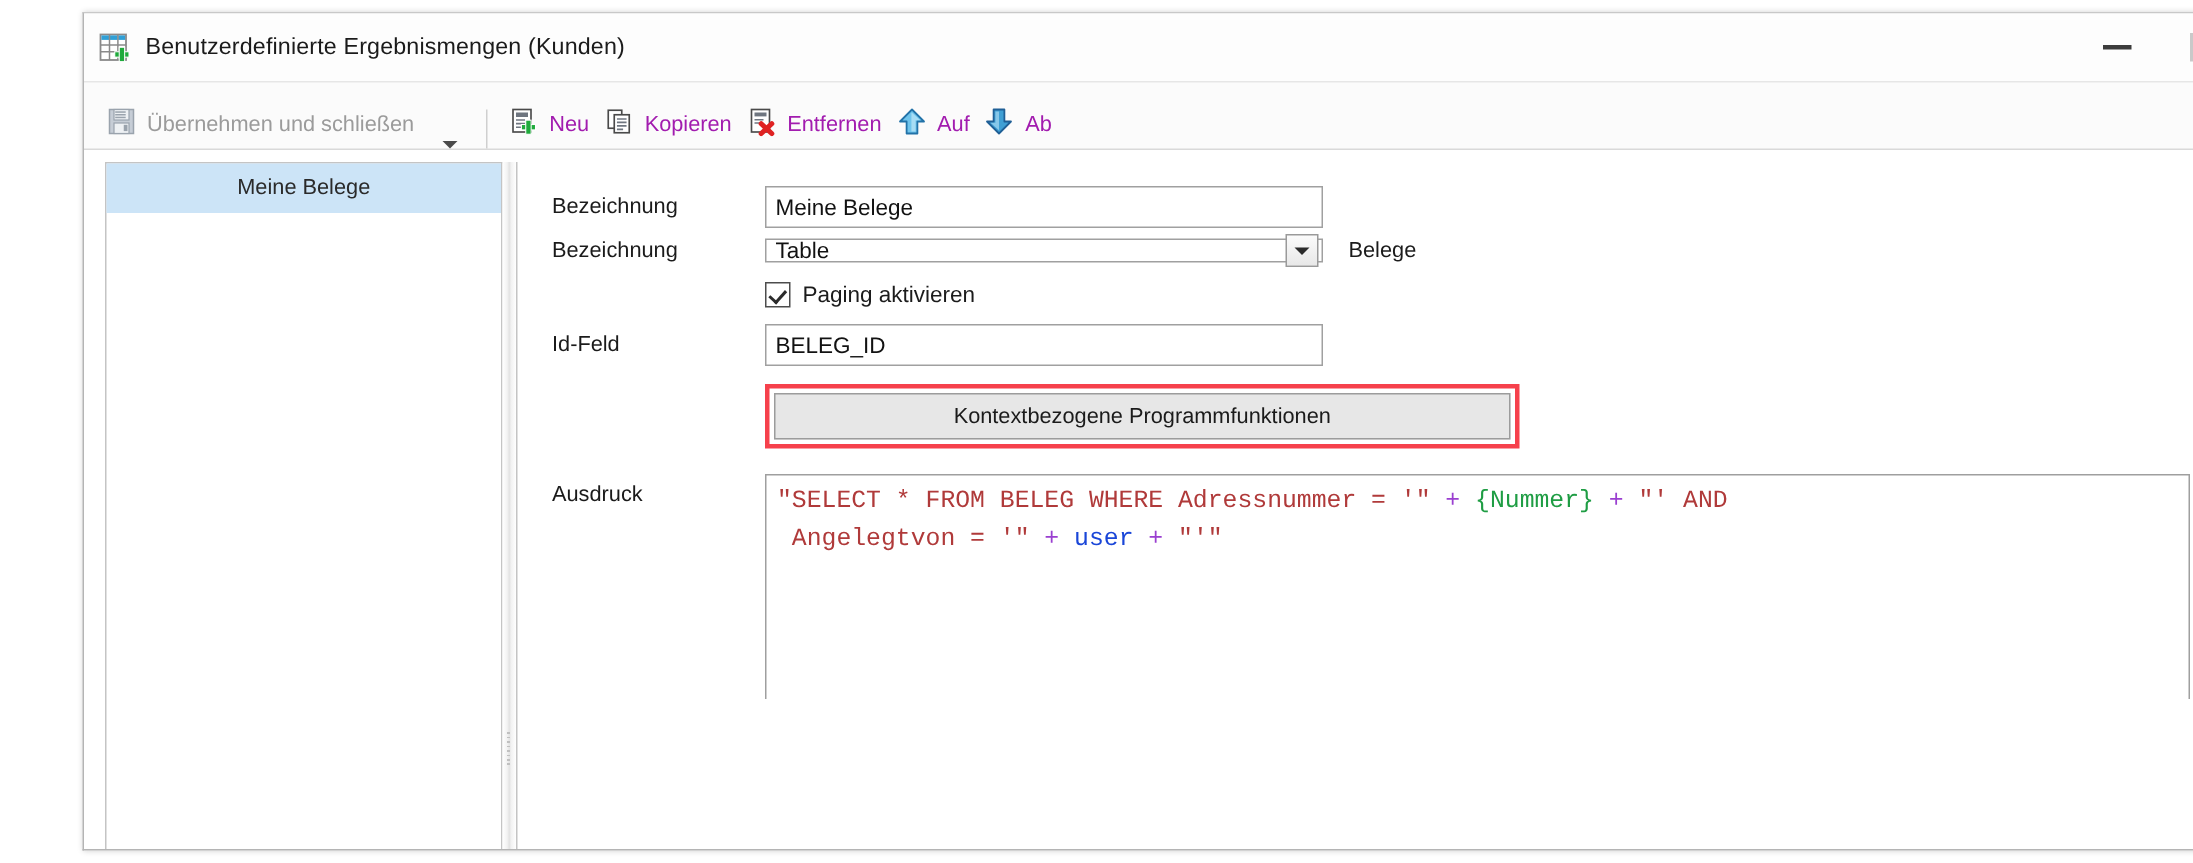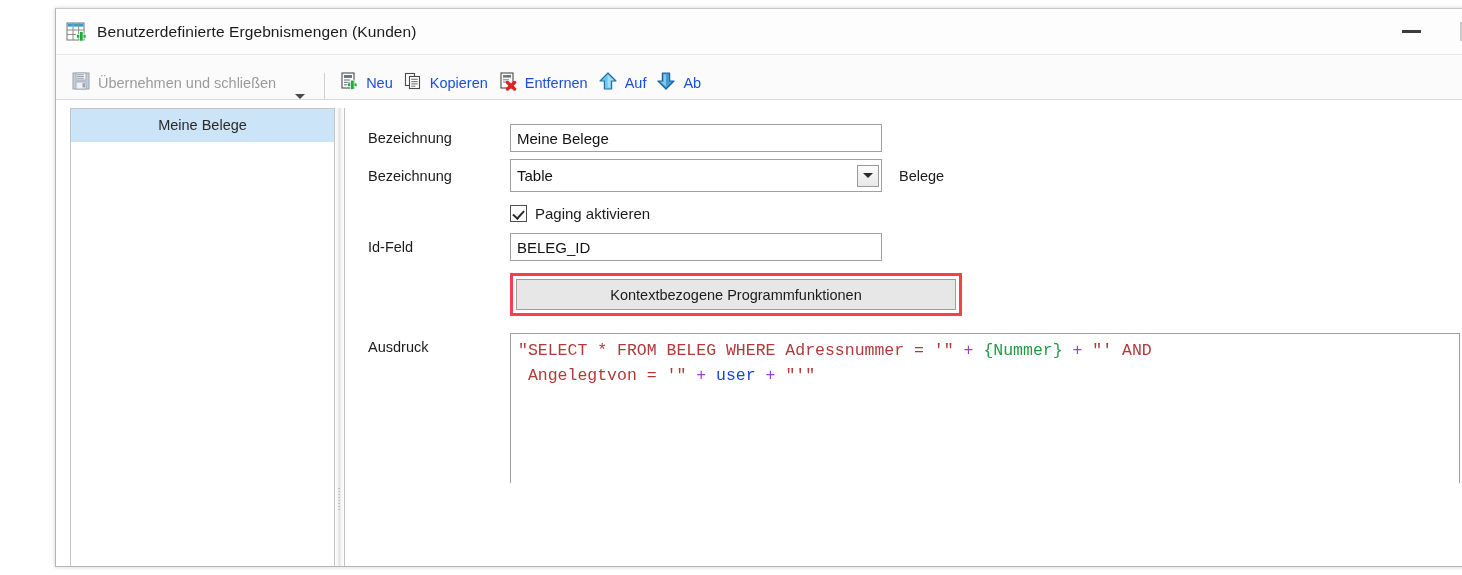--- a/index.html
+++ b/index.html
@@ -94,21 +94,21 @@
   }
   .tb-item {
     display: flex;
     align-items: center;
     height: 32px;
     padding: 0 5px;
     white-space: nowrap;
   }
   .tb-label {
     font-size: 14.5px;
-    color: #1d4ed8;
+    color: #a21caf;
     margin-left: 7px;
   }
   .tb-label.disabled { color: #9b9b9b; }
   .tb-sep {
     width: 1px;
     height: 26px;
     background: #cfcfcf;
     margin: 0 9px;
   }
   .tb-caret {
@@ -190,21 +190,21 @@
     background: #ffffff;
     font-size: 15px;
     color: #121212;
     display: flex;
     align-items: center;
     padding-left: 6px;
     font-family: "Liberation Sans", sans-serif;
   }
   .combo {
     width: 372px;
-    height: 33px;
+    height: 16px;
     border: 1px solid #a0a0a0;
     box-sizing: border-box;
     background: #ffffff;
     display: flex;
     align-items: center;
     position: relative;
   }
   .combo-text {
     font-size: 15px;
     color: #121212;
@@ -257,21 +257,21 @@
     height: 9px;
     border: solid #2b2b2b;
     border-width: 0 2px 2px 0;
     transform: rotate(42deg);
   }
   .check-label { font-size: 15px; color: #1b1b1b; }
 
   .btn-wrap {
     margin-left: 142px;
     margin-top: 12px;
-    width: 452px;
+    width: 503px;
     border: 3px solid #f6414c;
     box-sizing: border-box;
     padding: 3px;
     background: #ffffff;
   }
   .btn {
     width: 100%;
     height: 31px;
     background: #e7e7e7;
     border: 1px solid #9c9c9c;

